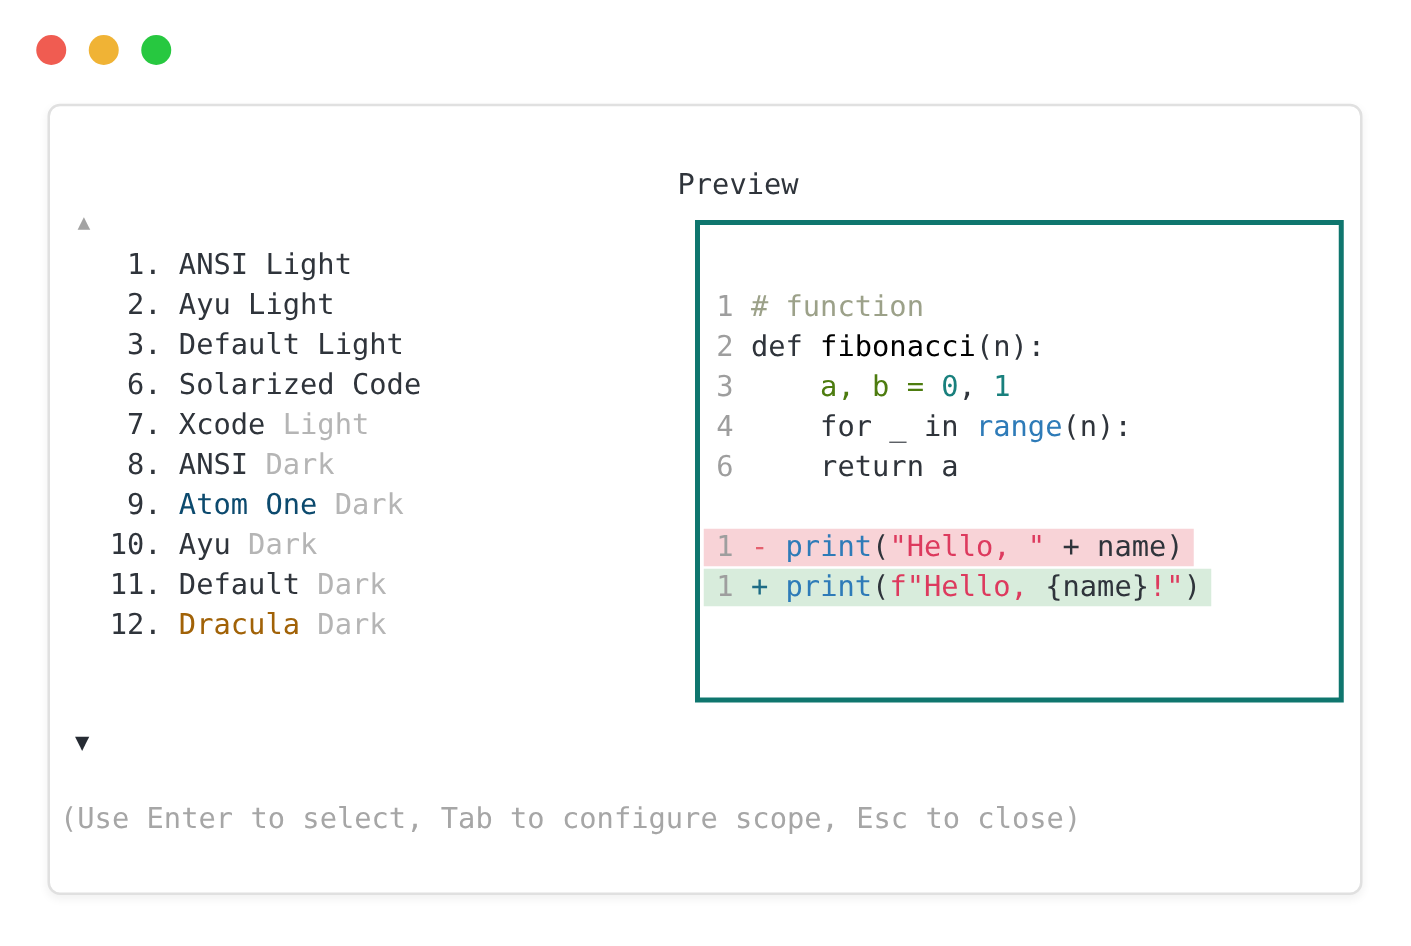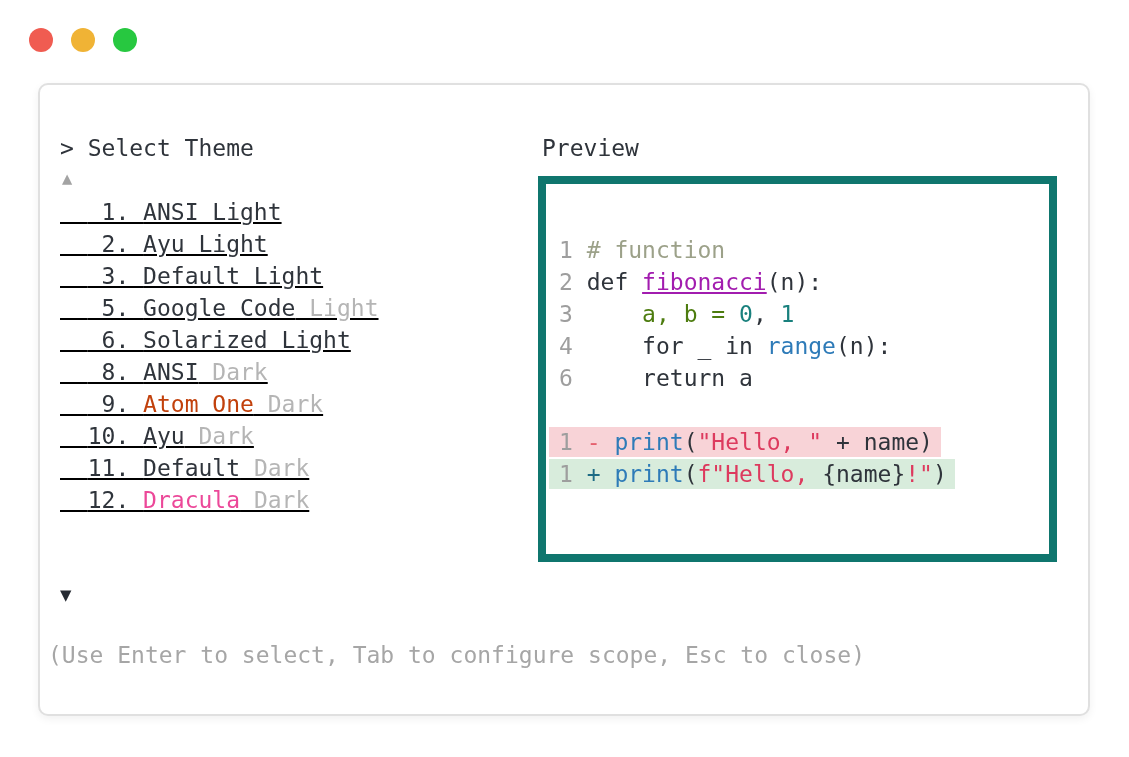--- a/index.html
+++ b/index.html
@@ -16,65 +16,64 @@
     position:absolute;left:38px;top:83px;width:1052px;height:633px;
     background:#ffffff;border:2px solid #e0e0e0;border-radius:10px;
     box-shadow:0 3px 8px rgba(0,0,0,.06);
     box-sizing:border-box;
   }
   .hdr{position:absolute;top:47px;font-size:23px;line-height:32px;color:#2f343b;white-space:pre;}
   .hdr-left{left:20px;}
   .hdr-right{left:502px;}
   .scroll-up{position:absolute;left:22px;top:83px;font-size:17px;line-height:20px;}
   .scroll-down{position:absolute;left:20px;top:498px;font-size:19px;line-height:22px;cursor:default;}
-  .theme-list{position:absolute;left:20px;top:111px;text-decoration:underline;}
+  .theme-list{position:absolute;left:20px;top:111px;}
   .trow{white-space:pre;font-size:23px;line-height:32px;height:32px;color:#2f343b;}
   .pbox{
-    position:absolute;left:498px;top:91px;width:519px;height:386px;
-    border:8px solid #0f766e;background:#ffffff;box-sizing:border-box;
+    position:absolute;left:516px;top:91px;width:519px;height:386px;
+    border:4px solid #0f766e;background:#ffffff;box-sizing:border-box;
   }
   .code{position:absolute;left:13px;top:50px;}
   .cline{white-space:pre;font-size:23px;line-height:32px;height:32px;}
   .bar{display:inline-block;line-height:30px;padding:0 8px 0 10px;margin-left:-10px;vertical-align:top;margin-top:1px;}
   .footer{position:absolute;left:8px;top:554px;font-size:23px;line-height:32px;white-space:pre;}
 </style>
 </head>
 <body>
 
 <div class="traffic">
   <span class="dot" style="background: rgb(240, 92, 81);"></span>
   <span class="dot" style="background: rgb(240, 179, 53);"></span>
   <span class="dot" style="background: rgb(39, 200, 64);"></span>
 </div>
 
 <div class="panel">
-  <div class="hdr hdr-left">&gt; Select Theme</div>
   <div class="hdr hdr-right">Preview</div>
 
   <div class="scroll-up" style="color: rgb(163, 163, 163);">▲</div>
 
   <div class="theme-list">
       <div class="trow"><span style="color: rgb(23, 128, 125);">  </span><span style="color: rgb(47, 52, 59);"> 1. </span><span style="color: rgb(47, 52, 59);">ANSI Light</span></div>
       <div class="trow"><span style="color: rgb(23, 128, 125);">  </span><span style="color: rgb(47, 52, 59);"> 2. </span><span style="color: rgb(47, 52, 59);">Ayu Light</span></div>
       <div class="trow"><span style="color: rgb(23, 128, 125);">  </span><span style="color: rgb(47, 52, 59);"> 3. </span><span style="color: rgb(47, 52, 59); text-align: right;">Default Light</span></div>
-      <div class="trow"><span style="color: rgb(23, 128, 125);">  </span><span style="color: rgb(47, 52, 59);"> 5. </span><span style="color: rgb(47, 52, 59);">Google Code</span><span style="color: rgb(181, 181, 181);"> Light</span></div>
-      <div class="trow"><span style="color: rgb(23, 128, 125);">  </span><span style="color: rgb(47, 52, 59);"> 6. </span><span style="color: rgb(47, 52, 59);">Solarized Light</span></div>
+      <div class="trow"><span style="color: rgb(23, 128, 125);">  </span><span style="color: rgb(47, 52, 59);"> 6. </span><span style="color: rgb(47, 52, 59);">Solarized Code</span></div>
+      <div class="trow"><span style="color: rgb(23, 128, 125);">  </span><span style="color: rgb(47, 52, 59);"> 7. </span><span style="color: rgb(47, 52, 59);">Xcode</span><span style="color: rgb(181, 181, 181);"> Light</span></div>
       <div class="trow"><span style="color: rgb(23, 128, 125);">  </span><span style="color: rgb(47, 52, 59);"> 8. </span><span style="color: rgb(47, 52, 59);">ANSI</span><span style="color: rgb(181, 181, 181);"> Dark</span></div>
-      <div class="trow"><span style="color: rgb(23, 128, 125);">  </span><span style="color: rgb(47, 52, 59);"> 9. </span><span style="color: #c2410c;">Atom One</span><span style="color: rgb(181, 181, 181);"> Dark</span></div>
+      <div class="trow"><span style="color: rgb(23, 128, 125);">  </span><span style="color: rgb(47, 52, 59);"> 9. </span><span style="color: #0c4a6e;">Atom One</span><span style="color: rgb(181, 181, 181);"> Dark</span></div>
       <div class="trow"><span style="color: rgb(23, 128, 125);">  </span><span style="color: rgb(47, 52, 59);">10. </span><span style="color: rgb(47, 52, 59); margin-top: 35px;">Ayu</span><span style="color: rgb(181, 181, 181);"> Dark</span></div>
       <div class="trow"><span style="color: rgb(23, 128, 125);">  </span><span style="color: rgb(47, 52, 59);">11. </span><span style="color: rgb(47, 52, 59); margin-top: 48px;">Default</span><span style="color: rgb(181, 181, 181);"> Dark</span></div>
-      <div class="trow"><span style="color: rgb(23, 128, 125);">  </span><span style="color: rgb(47, 52, 59);">12. </span><span style="color: #ec4899;">Dracula</span><span style="color: rgb(181, 181, 181);"> Dark</span></div>
+      <div class="trow"><span style="color: rgb(23, 128, 125);">  </span><span style="color: rgb(47, 52, 59);">12. </span><span style="color: #a16207;">Dracula</span><span style="color: rgb(181, 181, 181);"> Dark</span></div>
     </div>
 
   <div class="scroll-down" style="color: rgb(38, 43, 51);">▼</div>
 
   <div class="pbox">
     <div class="code">
         <div class="cline"><span style="color: rgb(158, 158, 158);">1 </span><span style="color: rgb(156, 161, 137);"># function</span></div>
-        <div class="cline"><span style="color: rgb(158, 158, 158);">2 </span><span style="color: rgb(47, 52, 59);">def </span><span style="color: #a21caf; text-decoration: underline;">fibonacci</span><span style="color: rgb(47, 52, 59);">(n):</span></div>
+        <div class="cline"><span style="color: rgb(158, 158, 158);">2 </span><span style="color: rgb(47, 52, 59);">def </span><span style="color: #000000;">fibonacci</span><span style="color: rgb(47, 52, 59);">(n):</span></div>
         <div class="cline"><span style="color: rgb(158, 158, 158);">3 </span><span style="color: #4d7c0f;">    a, b = </span><span style="color: rgb(25, 128, 125);">0</span><span style="color: rgb(47, 52, 59);">, </span><span style="color: rgb(25, 128, 125);">1</span></div>
         <div class="cline"><span style="color: rgb(158, 158, 158);">4 </span><span style="color: rgb(47, 52, 59);">    for _ in </span><span style="color: rgb(46, 123, 184);">range</span><span style="color: rgb(47, 52, 59);">(n):</span></div>
         <div class="cline"><span style="color: rgb(158, 158, 158);">6 </span><span style="color: rgb(47, 52, 59);">    return a</span></div>
         <div class="cline"></div>
         <div class="cline"><span class="bar" style="background: rgb(248, 211, 215);"><span style="color: rgb(158, 158, 158);">1 </span><span style="color: rgb(229, 96, 110);">- </span><span style="color: rgb(46, 123, 184);">print</span><span style="color: rgb(47, 52, 59);">(</span><span style="color: rgb(221, 58, 94);">"Hello, "</span><span style="color: rgb(47, 52, 59);"> + name)</span></span></div>
         <div class="cline"><span class="bar" style="background: rgb(216, 236, 220);"><span style="color: rgb(158, 158, 158);">1 </span><span style="color: rgb(29, 107, 133);">+ </span><span style="color: rgb(46, 123, 184);">print</span><span style="color: rgb(47, 52, 59);">(</span><span style="color: rgb(221, 58, 94);">f"Hello, </span><span style="color: rgb(47, 52, 59);">{name}</span><span style="color: rgb(221, 58, 94);">!"</span><span style="color: rgb(47, 52, 59);">)</span></span></div>
       </div>
   </div>
 
   <div class="footer" style="color: rgb(166, 166, 166);">(Use Enter to select, Tab to configure scope, Esc to close)</div>

